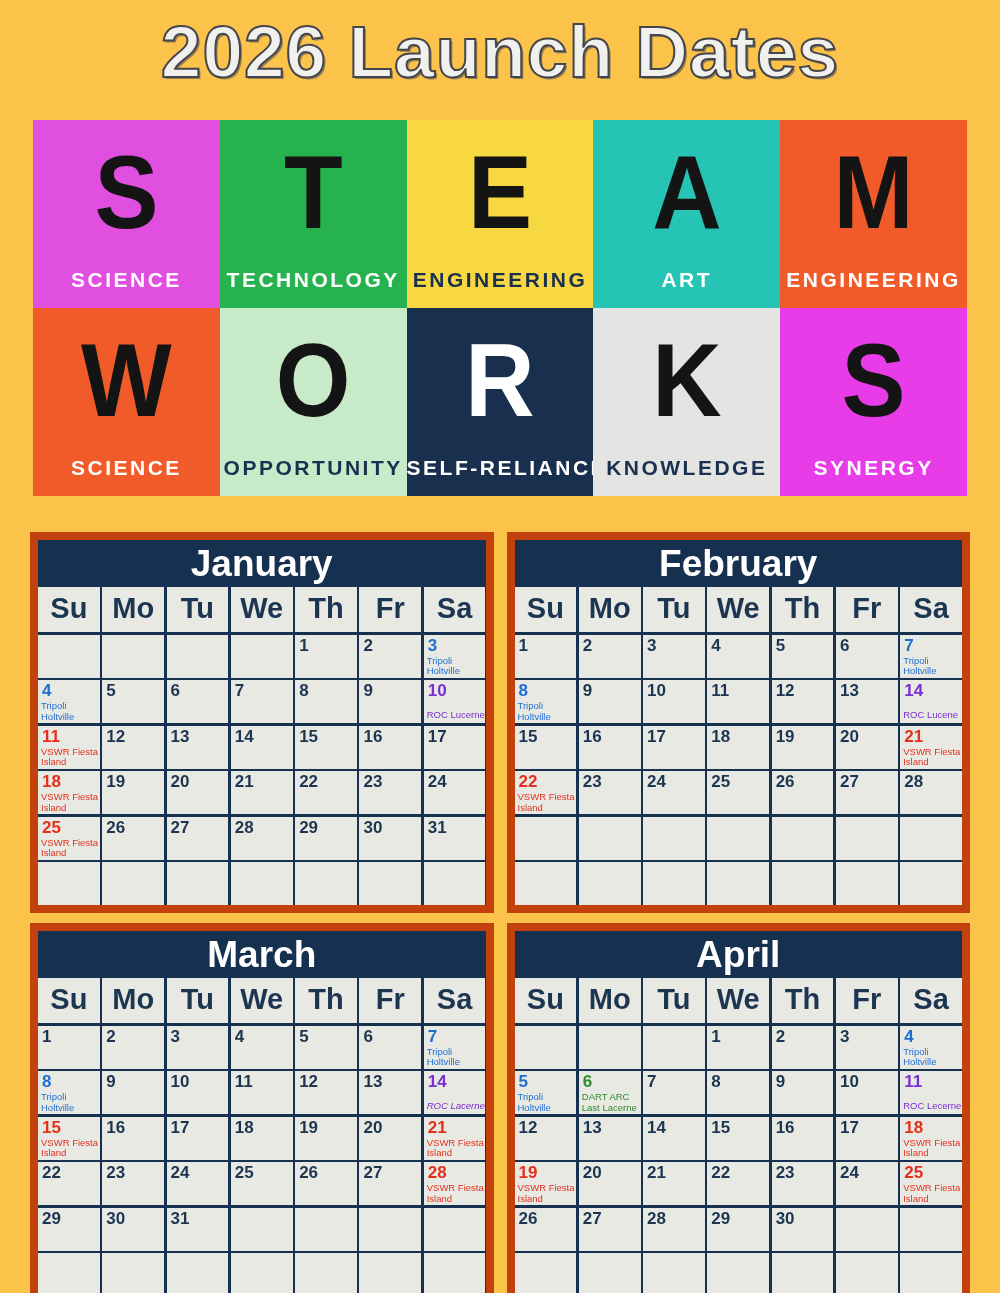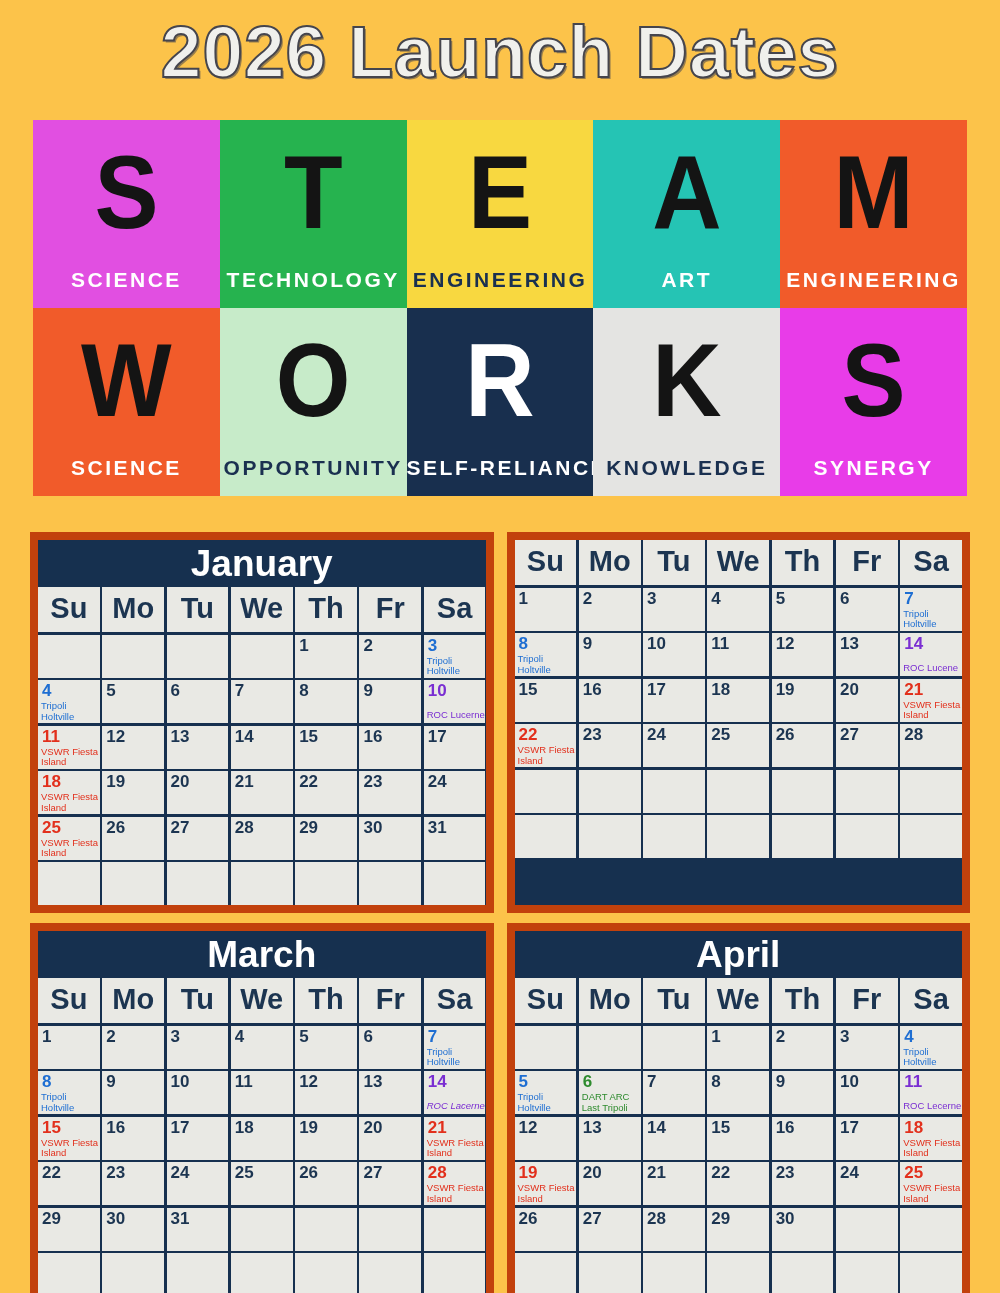--- a/index.html
+++ b/index.html
@@ -292,20 +292,21 @@
           <div class="cell"></div>
           <div class="cell"></div>
           <div class="cell"></div>
           <div class="cell"></div>
           <div class="cell"></div>
           <div class="cell"></div>
           <div class="cell"></div>
         </div>
     </div>
     <div class="cal">
+      <div class="cal-title">February</div>
       <div class="cal-grid">
           <div class="dow">Su</div>
           <div class="dow">Mo</div>
           <div class="dow">Tu</div>
           <div class="dow">We</div>
           <div class="dow">Th</div>
           <div class="dow">Fr</div>
           <div class="dow">Sa</div>
           <div class="cell">
             <div class="num">1</div>
@@ -598,21 +599,21 @@
             <div class="num" style="color: rgb(30, 110, 210);">5</div>
             <div class="ev ev2" style="color: rgb(30, 110, 210);">
               <div>Tripoli</div>
               <div>Holtville</div>
             </div>
           </div>
           <div class="cell">
             <div class="num" style="color: rgb(46, 139, 46);">6</div>
             <div class="ev ev2" style="color: rgb(46, 139, 46);">
               <div>DART ARC</div>
-              <div>Last Tripoli</div>
+              <div>Last Lacerne</div>
             </div>
           </div>
           <div class="cell">
             <div class="num">7</div>
           </div>
           <div class="cell">
             <div class="num">8</div>
           </div>
           <div class="cell">
             <div class="num">9</div>

